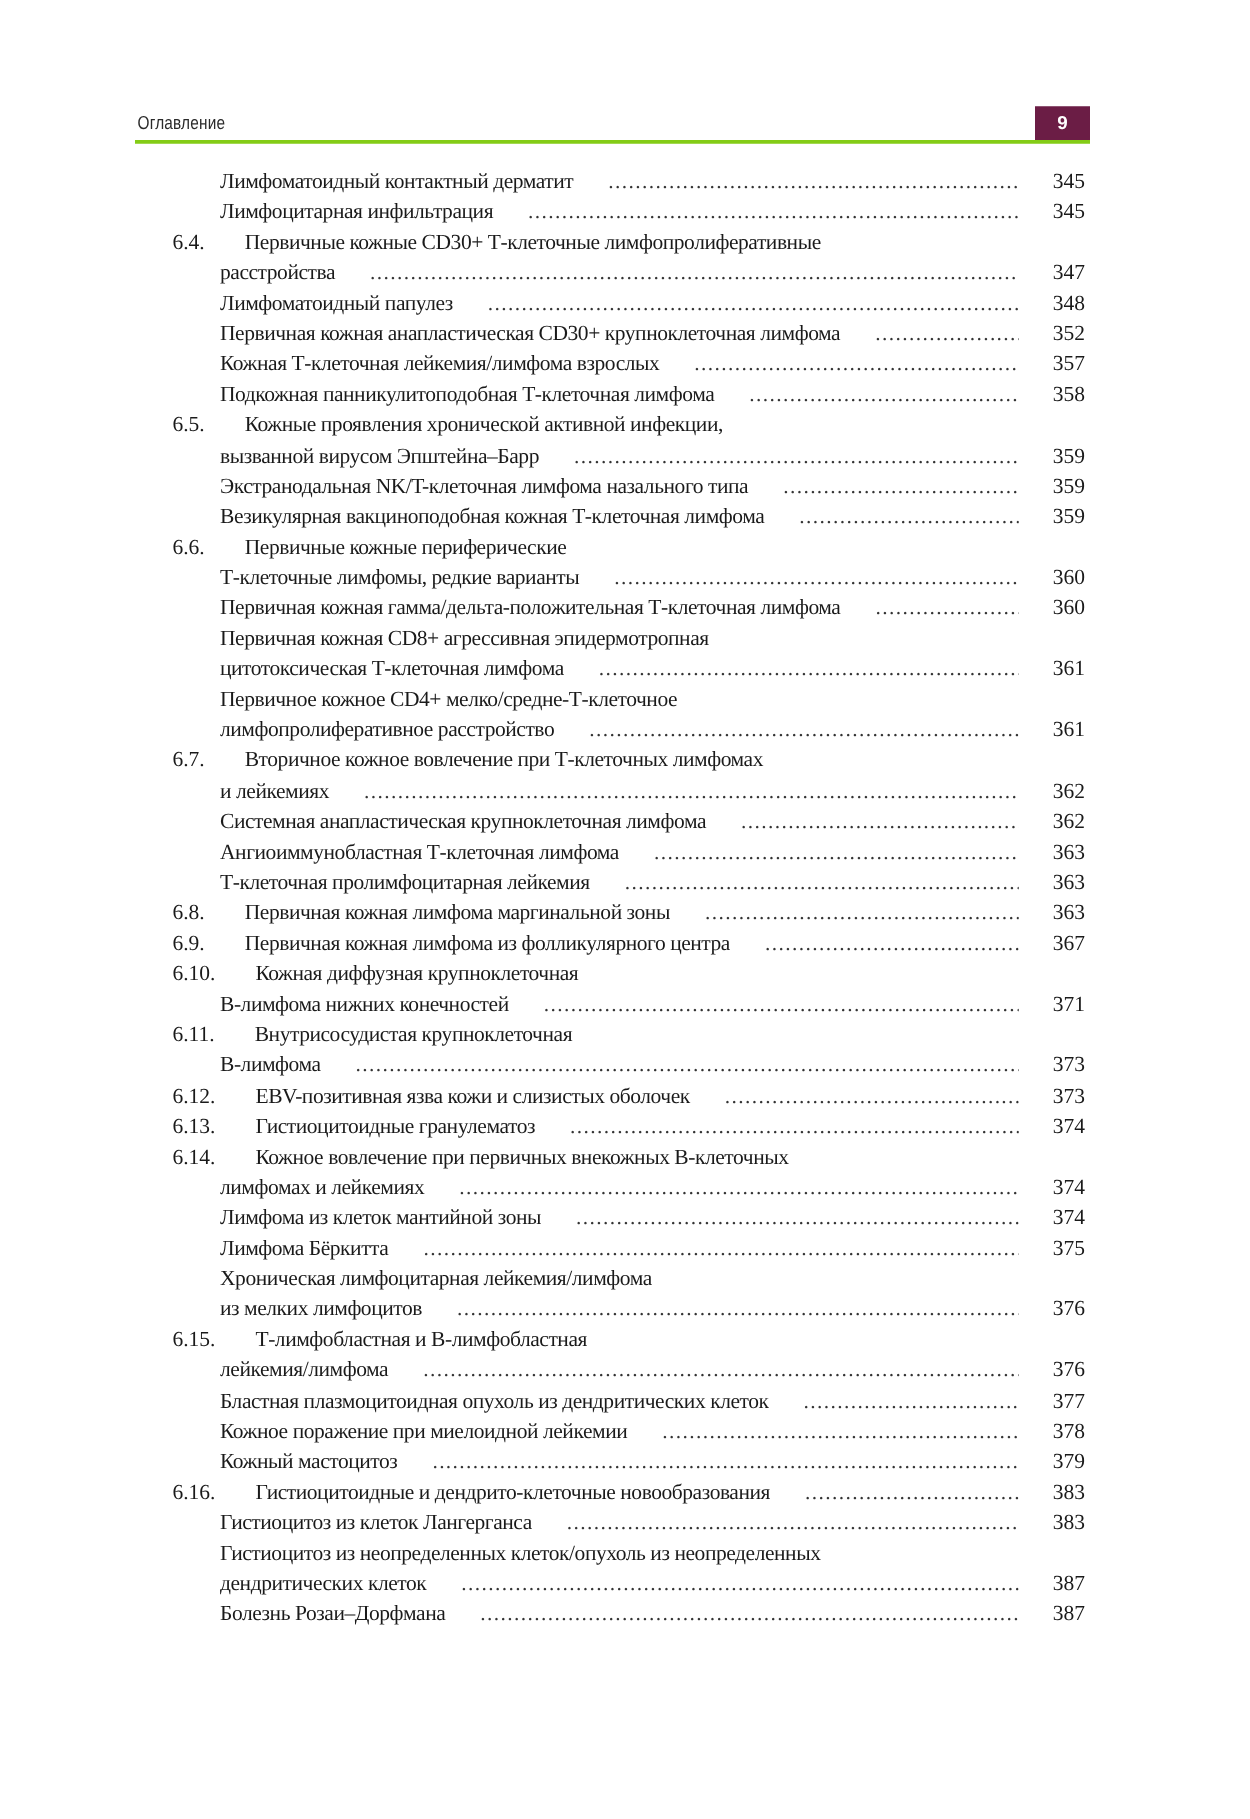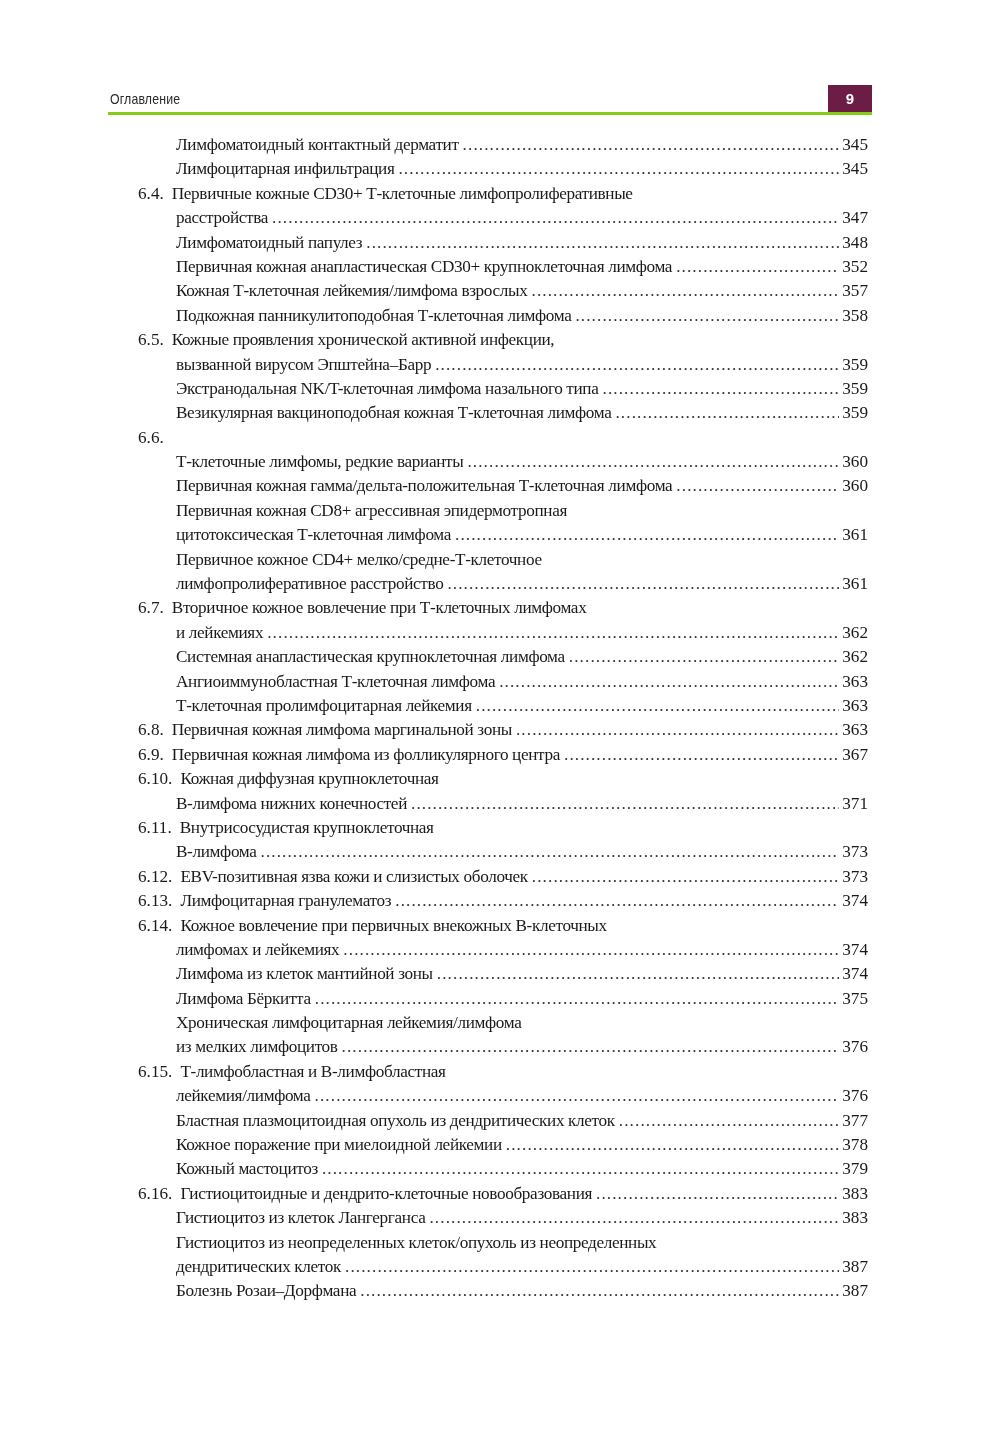--- a/index.html
+++ b/index.html
@@ -18,21 +18,21 @@
     background: #6b1d45; color: #ffffff;
     font-family: "Liberation Sans", sans-serif; font-weight: bold; font-size: 15px;
     display: flex; align-items: center; justify-content: center;
   }
   .toc {
     position: absolute; left: 138px; top: 133px; width: 730px;
     font-family: "Liberation Serif", serif; font-size: 17.2px; color: #1a1a1a;
   }
   .row {
     position: relative; height: 24.4px; line-height: 24.4px;
-    display: flex; align-items: baseline; white-space: nowrap;
+    display: flex; align-items: baseline; white-space: nowrap; gap: 24px;
   }
   .num { display: inline-block; flex: none; }
   .lvl1 .num { width: auto; padding-right: 8px; }
   .indent { padding-left: 38px; }
   .txt { flex: none; letter-spacing: -0.35px; }
   .dots {
     flex: 1 1 auto; overflow: hidden; margin: 0 3px 0 4px;
     letter-spacing: 1.1px; color: #333;
   }
   .dots::before {
@@ -102,20 +102,21 @@
       <span class="dots"></span>
       <span class="page">359</span>
     </div>
     <div class="row indent">
       <span class="txt">Везикулярная вакциноподобная кожная Т-клеточная лимфома</span>
       <span class="dots"></span>
       <span class="page">359</span>
     </div>
     <div class="row lvl1">
       <span class="num">6.6.</span>
+      <span class="txt">Первичные кожные периферические</span>
     </div>
     <div class="row indent">
       <span class="txt">Т-клеточные лимфомы, редкие варианты</span>
       <span class="dots"></span>
       <span class="page">360</span>
     </div>
     <div class="row indent">
       <span class="txt">Первичная кожная гамма/дельта-положительная Т-клеточная лимфома</span>
       <span class="dots"></span>
       <span class="page">360</span>
@@ -191,21 +192,21 @@
       <span class="page">373</span>
     </div>
     <div class="row lvl1">
       <span class="num">6.12.</span>
       <span class="txt">EBV-позитивная язва кожи и слизистых оболочек</span>
       <span class="dots"></span>
       <span class="page">373</span>
     </div>
     <div class="row lvl1">
       <span class="num">6.13.</span>
-      <span class="txt">Лимфоцитарная гранулематоз</span>
+      <span class="txt">Гистиоцитоидные гранулематоз</span>
       <span class="dots"></span>
       <span class="page">374</span>
     </div>
     <div class="row lvl1">
       <span class="num">6.14.</span>
       <span class="txt">Кожное вовлечение при первичных внекожных В-клеточных</span>
     </div>
     <div class="row indent">
       <span class="txt">лимфомах и лейкемиях</span>
       <span class="dots"></span>

